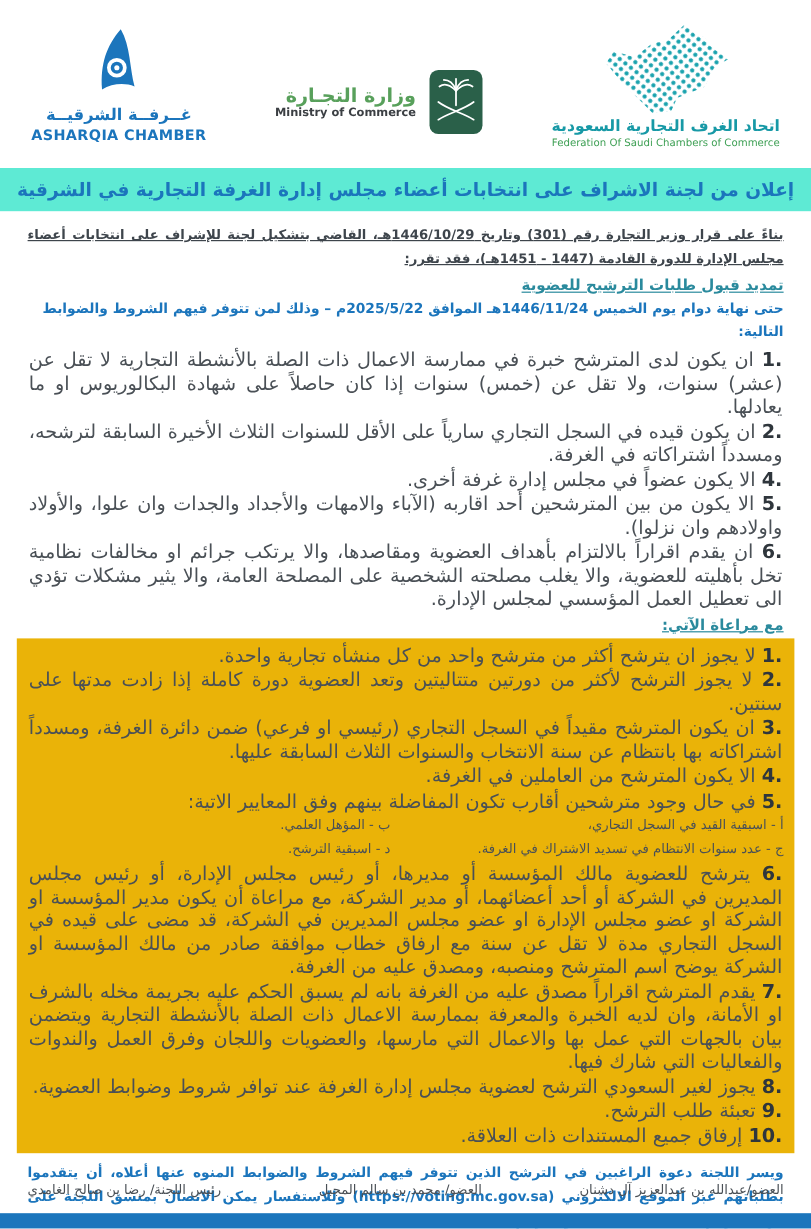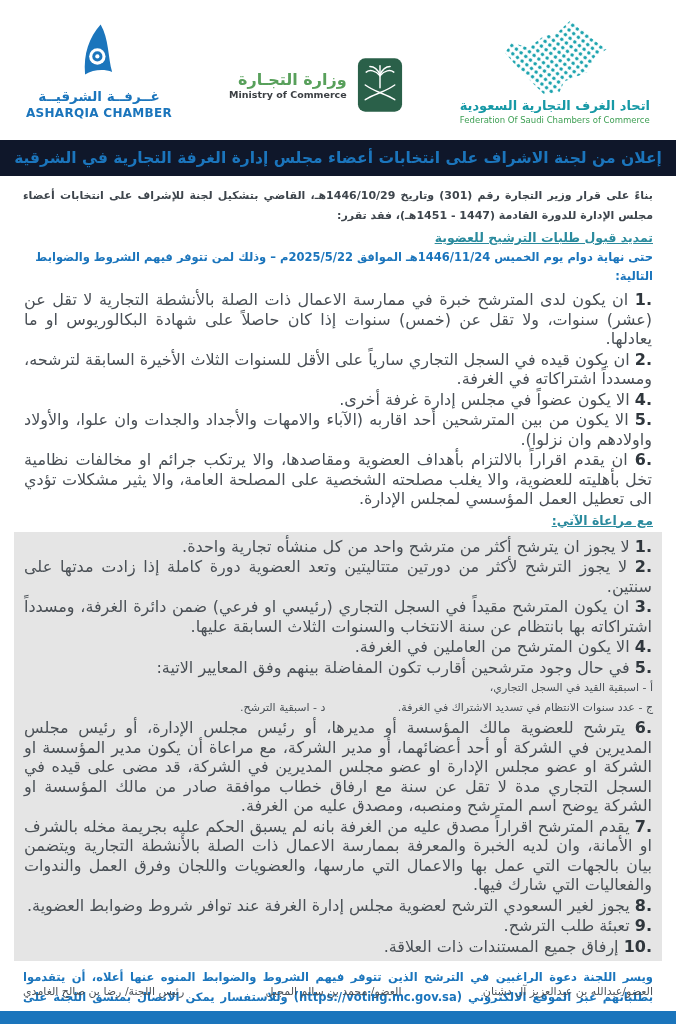--- a/index.html
+++ b/index.html
@@ -11,35 +11,35 @@
   .logo-block{display:flex;flex-direction:column;align-items:center;gap:2px;text-align:center;}
   .asharqia .ar{color:#1B75BC;font-size:13.5px;font-weight:bold;}
   .asharqia .en{color:#1B75BC;font-size:12px;font-weight:bold;letter-spacing:.3px;}
   .ministry{flex-direction:row;gap:10px;align-items:center;margin-top:28px;}
   .ministry .txt{display:flex;flex-direction:column;align-items:flex-end;}
   .ministry .ar{color:#58A05B;font-size:16px;font-weight:bold;}
   .ministry .en{color:#3b3f43;font-size:9.5px;font-weight:bold;}
   .federation .ar{color:#1799A6;font-size:13px;font-weight:bold;}
   .federation .en{color:#3FA055;font-size:8.5px;font-weight:normal;}
   
-  .title-band{background:#0f172a;margin-top:6px;padding:7px 13px;}
+  .title-band{background:#5eead4;margin-top:6px;padding:7px 13px;}
   .title-band h1{margin:0;color:#1B75BC;font-size:15.5px;line-height:22px;
                  font-weight:bold;text-align:center;direction:rtl;}
   
   main{display:block;padding:0 23px;direction:rtl;}
   .intro{color:#3E454C;font-weight:bold;font-size:11px;line-height:20px;
-         margin:10px 0 4px;text-align:justify;text-align-last:right;}
+         margin:10px 0 4px;text-align:justify;text-align-last:right;text-decoration:underline;}
   .teal-head{color:#2A8A9D;font-size:12.5px;font-weight:bold;margin:4px 0 2px;
              text-align:right;text-decoration:underline;}
   .deadline{color:#1B75BC;font-weight:bold;font-size:11.5px;line-height:19px;
             margin:3px 0 4px;text-align:right;}
   .item{font-size:16px;line-height:19.5px;color:#4A5056;text-align:justify;
         text-align-last:right;margin:1px;}
   .num{font-weight:bold;color:#2F363C;direction:ltr;unicode-bidi:embed;}
-  .graybox{background:#e5e5e5;padding:4px 9px;margin:4px -9px 6px;}
+  .graybox{background:#eab308;padding:4px 9px;margin:4px -9px 6px;}
   .crit-row{display:flex;font-size:11px;line-height:19.5px;color:#4A5056;}
   .crit-right{flex:0 0 52%;}
   .crit-left{flex:1;}
   .closing{color:#1B75BC;font-weight:bold;font-size:11.5px;line-height:20px;
            margin:6px 0 0;text-align:justify;text-align-last:right;}
   .closing .url{direction:ltr;unicode-bidi:embed;margin-top:44px;}
   
   .committee{position:absolute;left:23px;right:23px;bottom:26px;direction:rtl;}
   .committee-title{color:#1B75BC;text-align:center;font-weight:bold;font-size:12.5px;
                    margin:0 0 14px;}
@@ -136,20 +136,21 @@
           <p class="item"><span class="num">3.</span> <span>ان يكون المترشح مقيداً في السجل التجاري (رئيسي او فرعي) ضمن دائرة الغرفة، ومسدداً اشتراكاته بها بانتظام عن سنة الانتخاب والسنوات الثلاث السابقة عليها.</span></p>
 
           <p class="item"><span class="num">4.</span> <span>الا يكون المترشح من العاملين في الغرفة.</span></p>
 
           <p class="item"><span class="num">5.</span> <span>في حال وجود مترشحين أقارب تكون المفاضلة بينهم وفق المعايير الاتية:</span></p>
         </div>
       <div>
 
           <div class="crit-row">
             <span class="crit-right">أ - اسبقية القيد في السجل التجاري،</span>
+            <span class="crit-left">ب -  المؤهل العلمي.</span>
           </div>
 
           <div class="crit-row">
             <span class="crit-right">ج - عدد سنوات الانتظام في تسديد الاشتراك في الغرفة.</span>
             <span class="crit-left">د - اسبقية الترشح.</span>
           </div>
         </div>
       <div>
 
           <p class="item"><span class="num">6.</span> <span>يترشح للعضوية مالك المؤسسة أو مديرها، أو رئيس مجلس الإدارة، أو رئيس مجلس المديرين في الشركة أو أحد أعضائهما، أو مدير الشركة، مع مراعاة أن يكون مدير المؤسسة او الشركة او عضو مجلس الإدارة او عضو مجلس المديرين في الشركة، قد مضى على قيده في السجل التجاري مدة لا تقل عن سنة مع ارفاق خطاب موافقة صادر من مالك المؤسسة او الشركة يوضح اسم المترشح ومنصبه، ومصدق عليه من الغرفة.</span></p>

